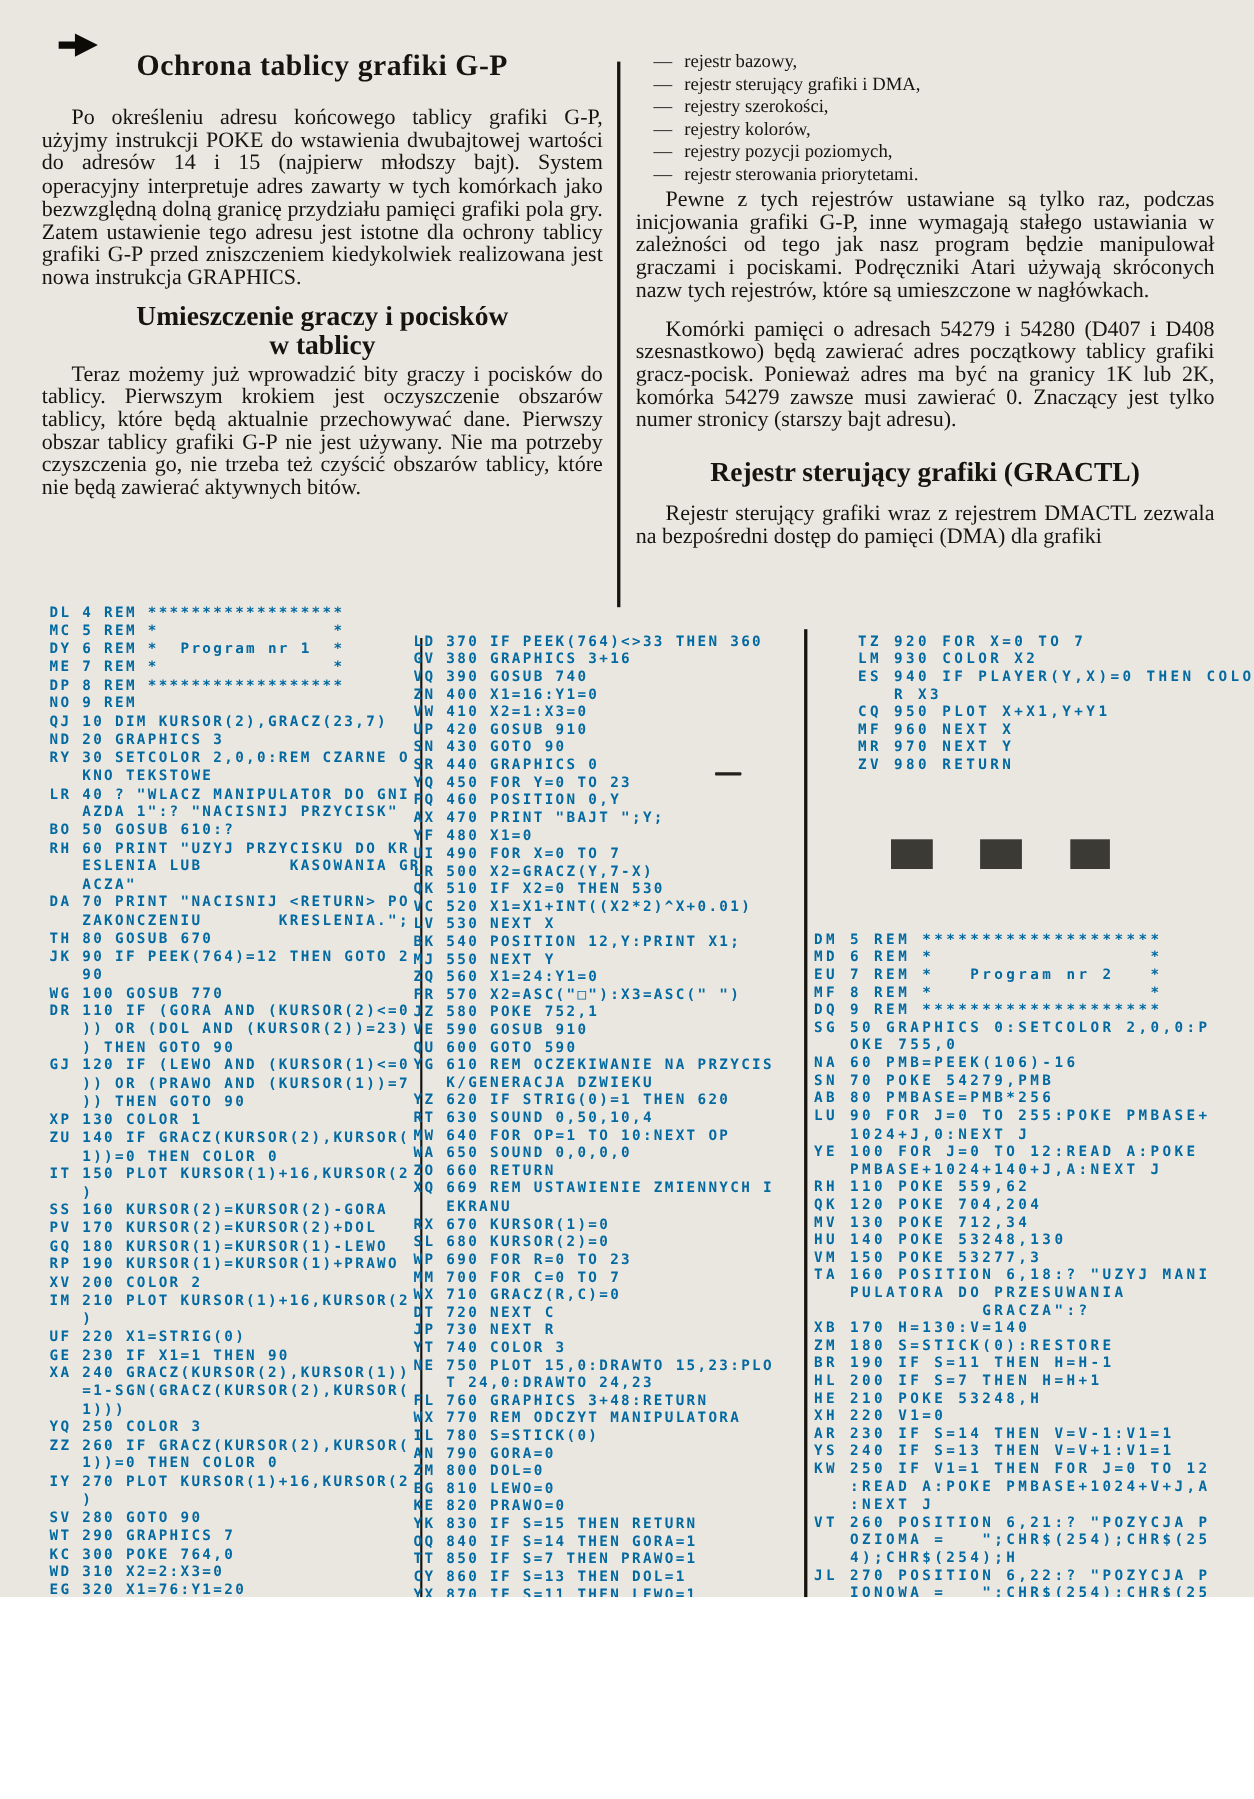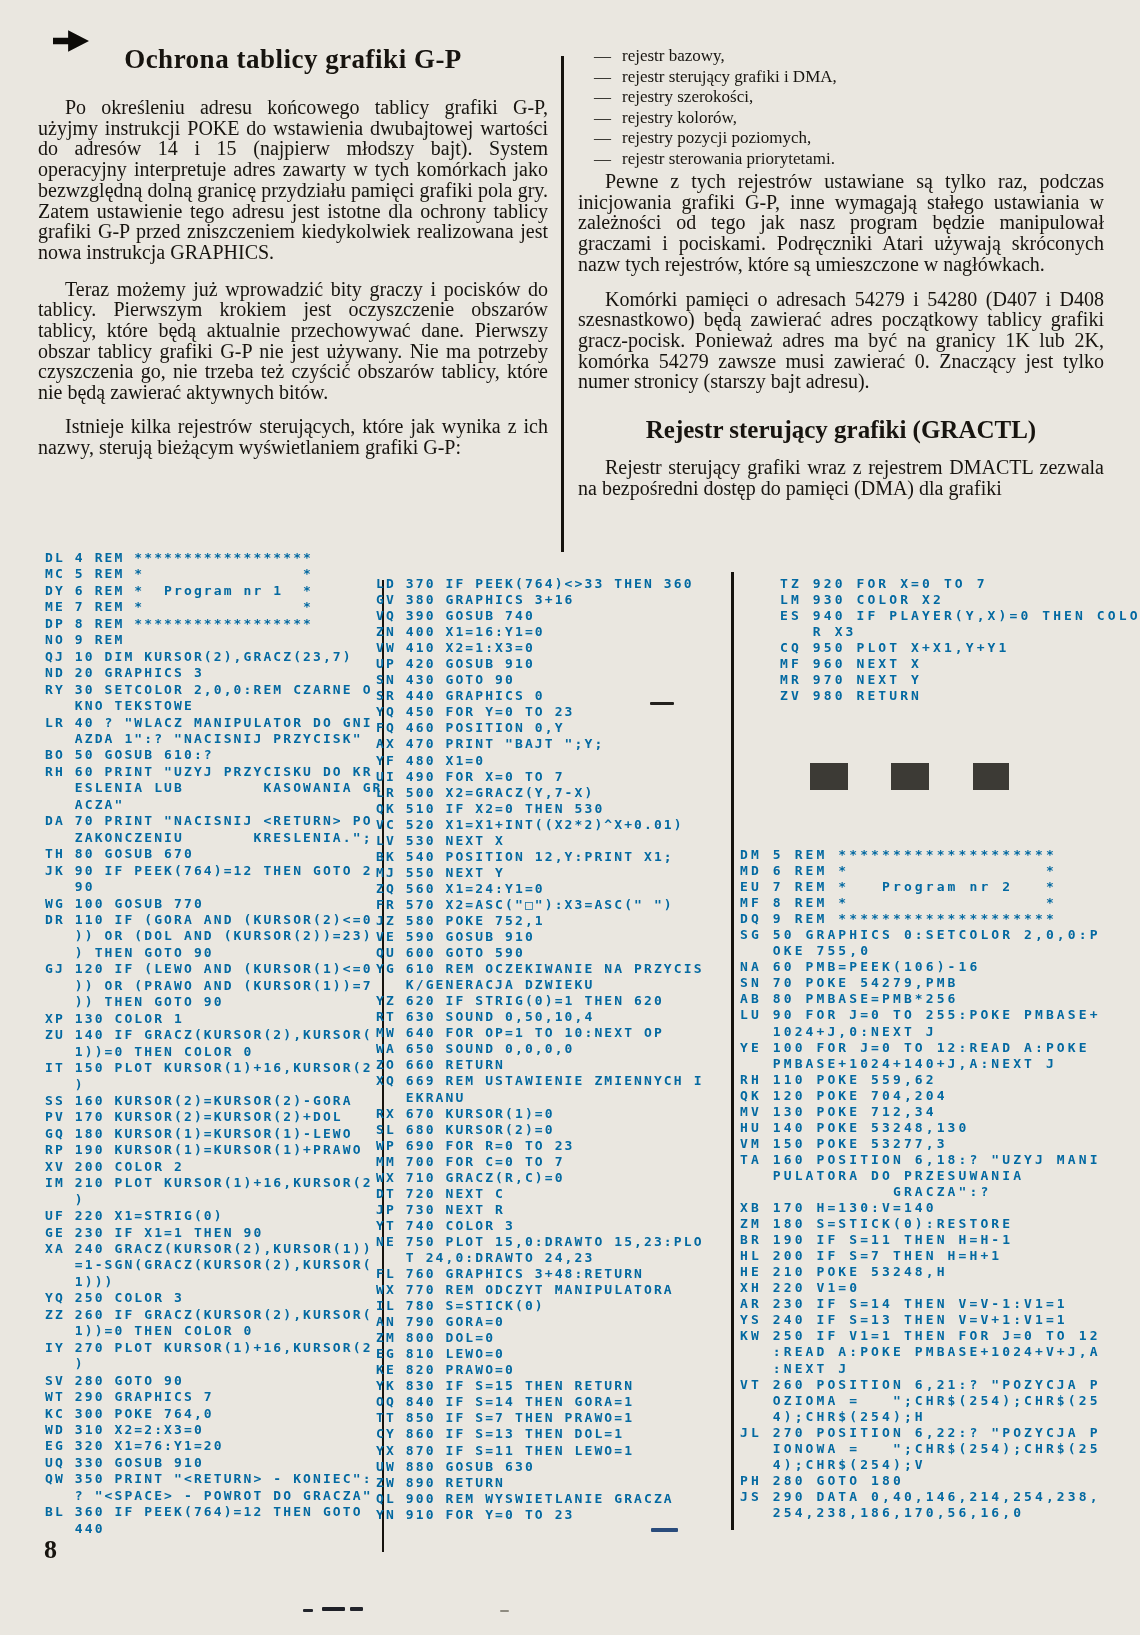--- a/index.html
+++ b/index.html
@@ -1,37 +1,37 @@
 <!DOCTYPE html>
 <html><head>
 <meta charset="utf-8">
 <style>
   html,body{margin:0;padding:0;}
   .page{
     position:relative;
-    width:1140px;height:1635px;
+    width:1140px;height:1452px;
     background:#eae7e0;
     color:#17140f;
     overflow:hidden;
     font-family:"Liberation Serif", serif;
   }
   
   .col-left{position:absolute;left:38px;top:40px;width:510px;}
   .col-right{position:absolute;left:578px;top:40px;width:526px;}
   .v-divider{position:absolute;background:#16130e;}
   .d-article{left:561px;top:56px;width:3px;height:496px;}
   .d-code-a{left:382px;top:580px;width:2px;height:972px;}
   .d-code-b{left:731px;top:572px;width:3px;height:958px;}
 
   h1.title{font-size:27px;font-weight:bold;text-align:center;margin:4px 0 0 0;letter-spacing:.5px;}
   h2.heading{font-size:25px;font-weight:bold;text-align:center;margin:0;line-height:27px;white-space:pre-line;}
   .para{font-size:20px;line-height:20.7px;text-align:justify;text-indent:27px;margin:0;}
   .col-left .para1{margin-top:22px;}
   .col-left h2.h-umieszczenie{margin-top:11px;}
-  .col-left .para2{margin-top:16px;}
+  .col-left .para2{margin-top:2px;}
   .col-left h2.h-sterowanie{margin-top:13px;}
   .col-left .para3{margin-top:13px;}
 
   .bullets{margin:6px 0 0 0;}
   .bullet-row{display:flex;font-size:17px;line-height:20.5px;}
   .bullet-row .dash{width:44px;flex:0 0 44px;padding-left:16px;box-sizing:border-box;}
   .col-right .para1{margin-top:2px;}
   .col-right h2.h-pmbase{margin-top:14px;}
   .col-right .para2{margin-top:14px;}
   .col-right h2.h-gractl{margin-top:24px;}
@@ -72,22 +72,23 @@
 </head>
 <body>
 
 <div class="page">
 
   <div class="arrow"></div>
 
   <div class="col-left">
     <h1 class="title">Ochrona tablicy grafiki G-P</h1>
     <p class="para para1">Po określeniu adresu końcowego tablicy grafiki G-P, użyjmy instrukcji POKE do wstawienia dwubajtowej wartości do adresów 14 i 15 (najpierw młodszy bajt). System operacyjny interpretuje adres zawarty w tych komórkach jako bezwzględną dolną granicę przydziału pamięci grafiki pola gry. Zatem ustawienie tego adresu jest istotne dla ochrony tablicy grafiki G-P przed zniszczeniem kiedykolwiek realizowana jest nowa instrukcja GRAPHICS.</p>
+    <h2 class="heading h-umieszczenie">Umieszczenie graczy i pocisków
+w tablicy</h2>
     <p class="para para2">Teraz możemy już wprowadzić bity graczy i pocisków do tablicy. Pierwszym krokiem jest oczyszczenie obszarów tablicy, które będą aktualnie przechowywać dane. Pierwszy obszar tablicy grafiki G-P nie jest używany. Nie ma potrzeby czyszczenia go, nie trzeba też czyścić obszarów tablicy, które nie będą zawierać aktywnych bitów.</p>
-    <p class="para para3">Istnieje kilka rejestrów sterujących, które jak wynika z ich nazwy, sterują bieżącym wyświetlaniem grafiki G-P:</p>
   </div>
 
   <div class="v-divider d-article"></div>
 
   <div class="col-right">
     <div class="bullets">
       <div class="bullet-row">
         <span class="dash">—</span>
         <span>rejestr bazowy,</span>
       </div>

